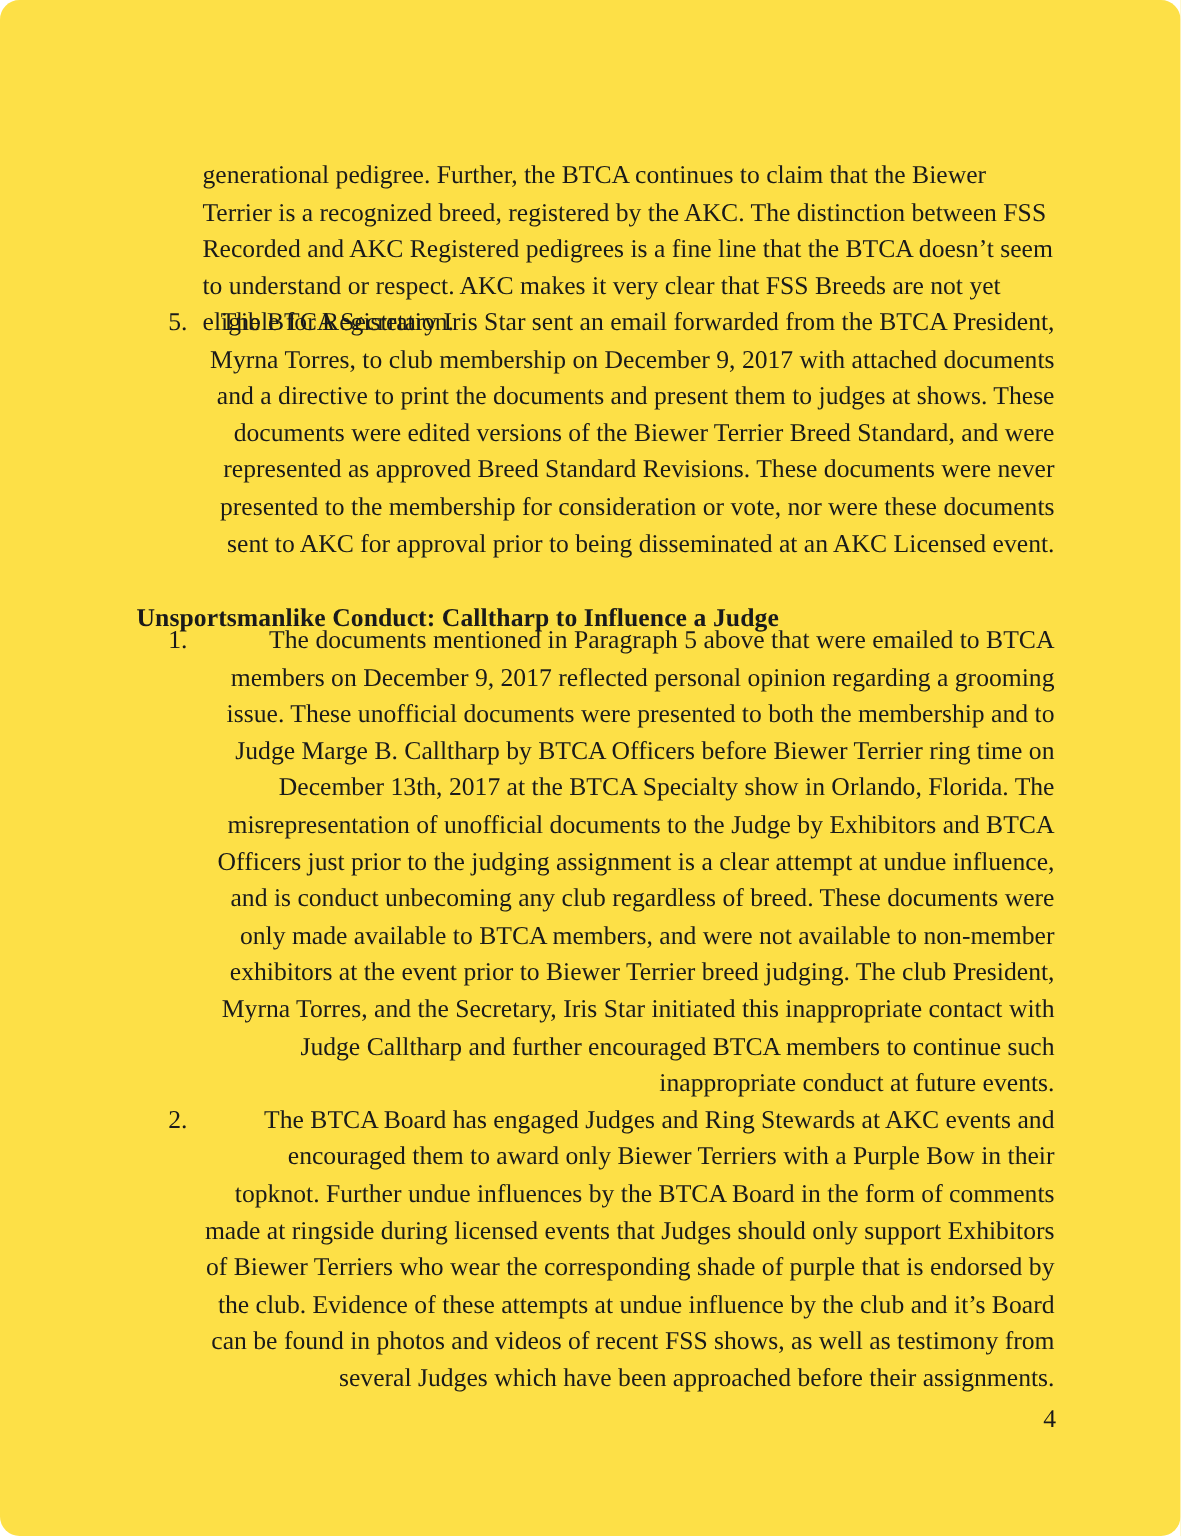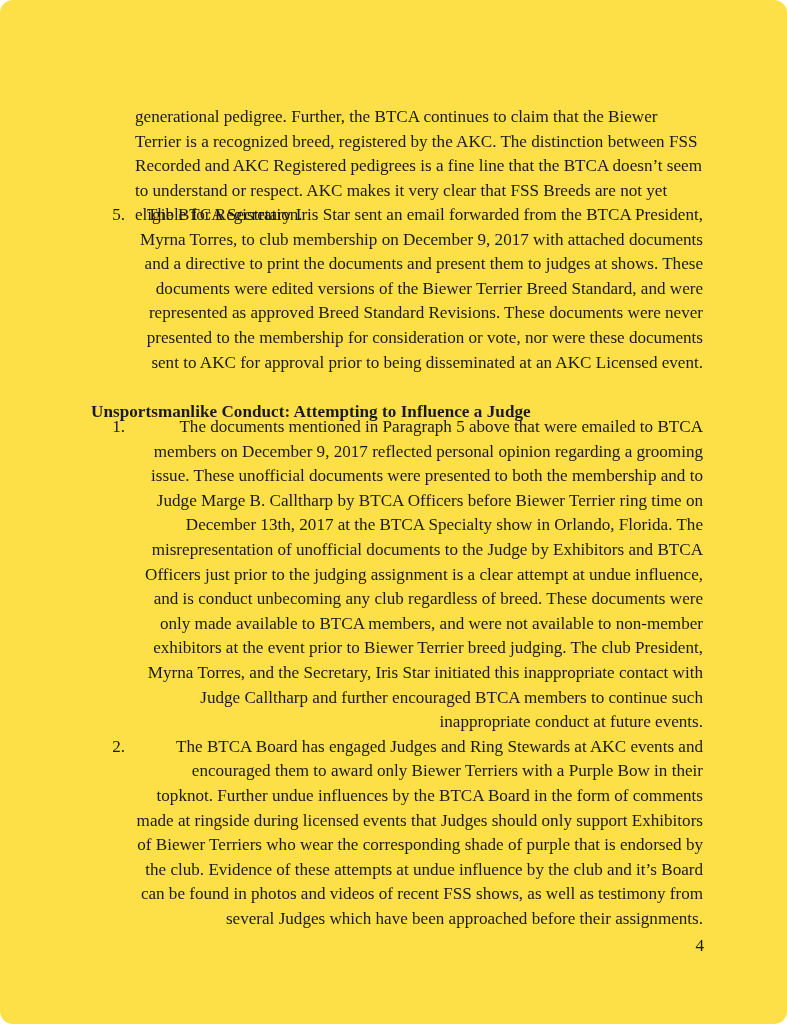--- a/index.html
+++ b/index.html
@@ -98,21 +98,21 @@
 
   <p class="cont-para">generational pedigree. Further, the BTCA continues to claim that the Biewer Terrier is a recognized breed, registered by the AKC. The distinction between FSS Recorded and AKC Registered pedigrees is a fine line that the BTCA doesn’t seem to understand or respect. AKC makes it very clear that FSS Breeds are not yet eligible for Registration.</p>
 
   <ol class="olist first">
     <li class="litem">
       <span class="marker">5.</span>
       <span class="litem-text">The BTCA Secretary Iris Star sent an email forwarded from the BTCA President, Myrna Torres, to club membership on December 9, 2017 with attached documents and a directive to print the documents and present them to judges at shows. These documents were edited versions of the Biewer Terrier Breed Standard, and were represented as approved Breed Standard Revisions. These documents were never presented to the membership for consideration or vote, nor were these documents sent to AKC for approval prior to being disseminated at an AKC Licensed event.</span>
     </li>
   </ol>
 
-  <h2 class="section-heading">Unsportsmanlike Conduct: Attempting to Influence a Judge</h2>
+  <h2 class="section-heading">Unsportsmanlike Conduct: Calltharp to Influence a Judge</h2>
 
   <ol class="olist second">
     <li class="litem">
       <span class="marker">1.</span>
       <span class="litem-text">The documents mentioned in Paragraph 5 above that were emailed to BTCA members on December 9, 2017 reflected personal opinion regarding a grooming issue. These unofficial documents were presented to both the membership and to Judge Marge B. Calltharp by BTCA Officers before Biewer Terrier ring time on December 13th, 2017 at the BTCA Specialty show in Orlando, Florida. The misrepresentation of unofficial documents to the Judge by Exhibitors and BTCA Officers just prior to the judging assignment is a clear attempt at undue influence, and is conduct unbecoming any club regardless of breed.  These documents were only made available to BTCA members, and were not available to non-member exhibitors at the event prior to Biewer Terrier breed judging. The club President, Myrna Torres, and the Secretary, Iris Star initiated this inappropriate contact with Judge Calltharp and further encouraged BTCA members to continue such inappropriate conduct at future events.</span>
     </li>
     <li class="litem">
       <span class="marker">2.</span>
       <span class="litem-text">The BTCA Board has engaged Judges and Ring Stewards at AKC events and encouraged them to award only Biewer Terriers with a Purple Bow in their topknot. Further undue influences by the BTCA Board in the form of comments made at ringside during licensed events that Judges should only support Exhibitors of Biewer Terriers who wear the corresponding shade of purple that is endorsed by the club.  Evidence of these attempts at undue influence by the club and it’s Board can be found in photos and videos of recent FSS shows, as well as testimony from several Judges which have been approached before their assignments.</span>
     </li>

